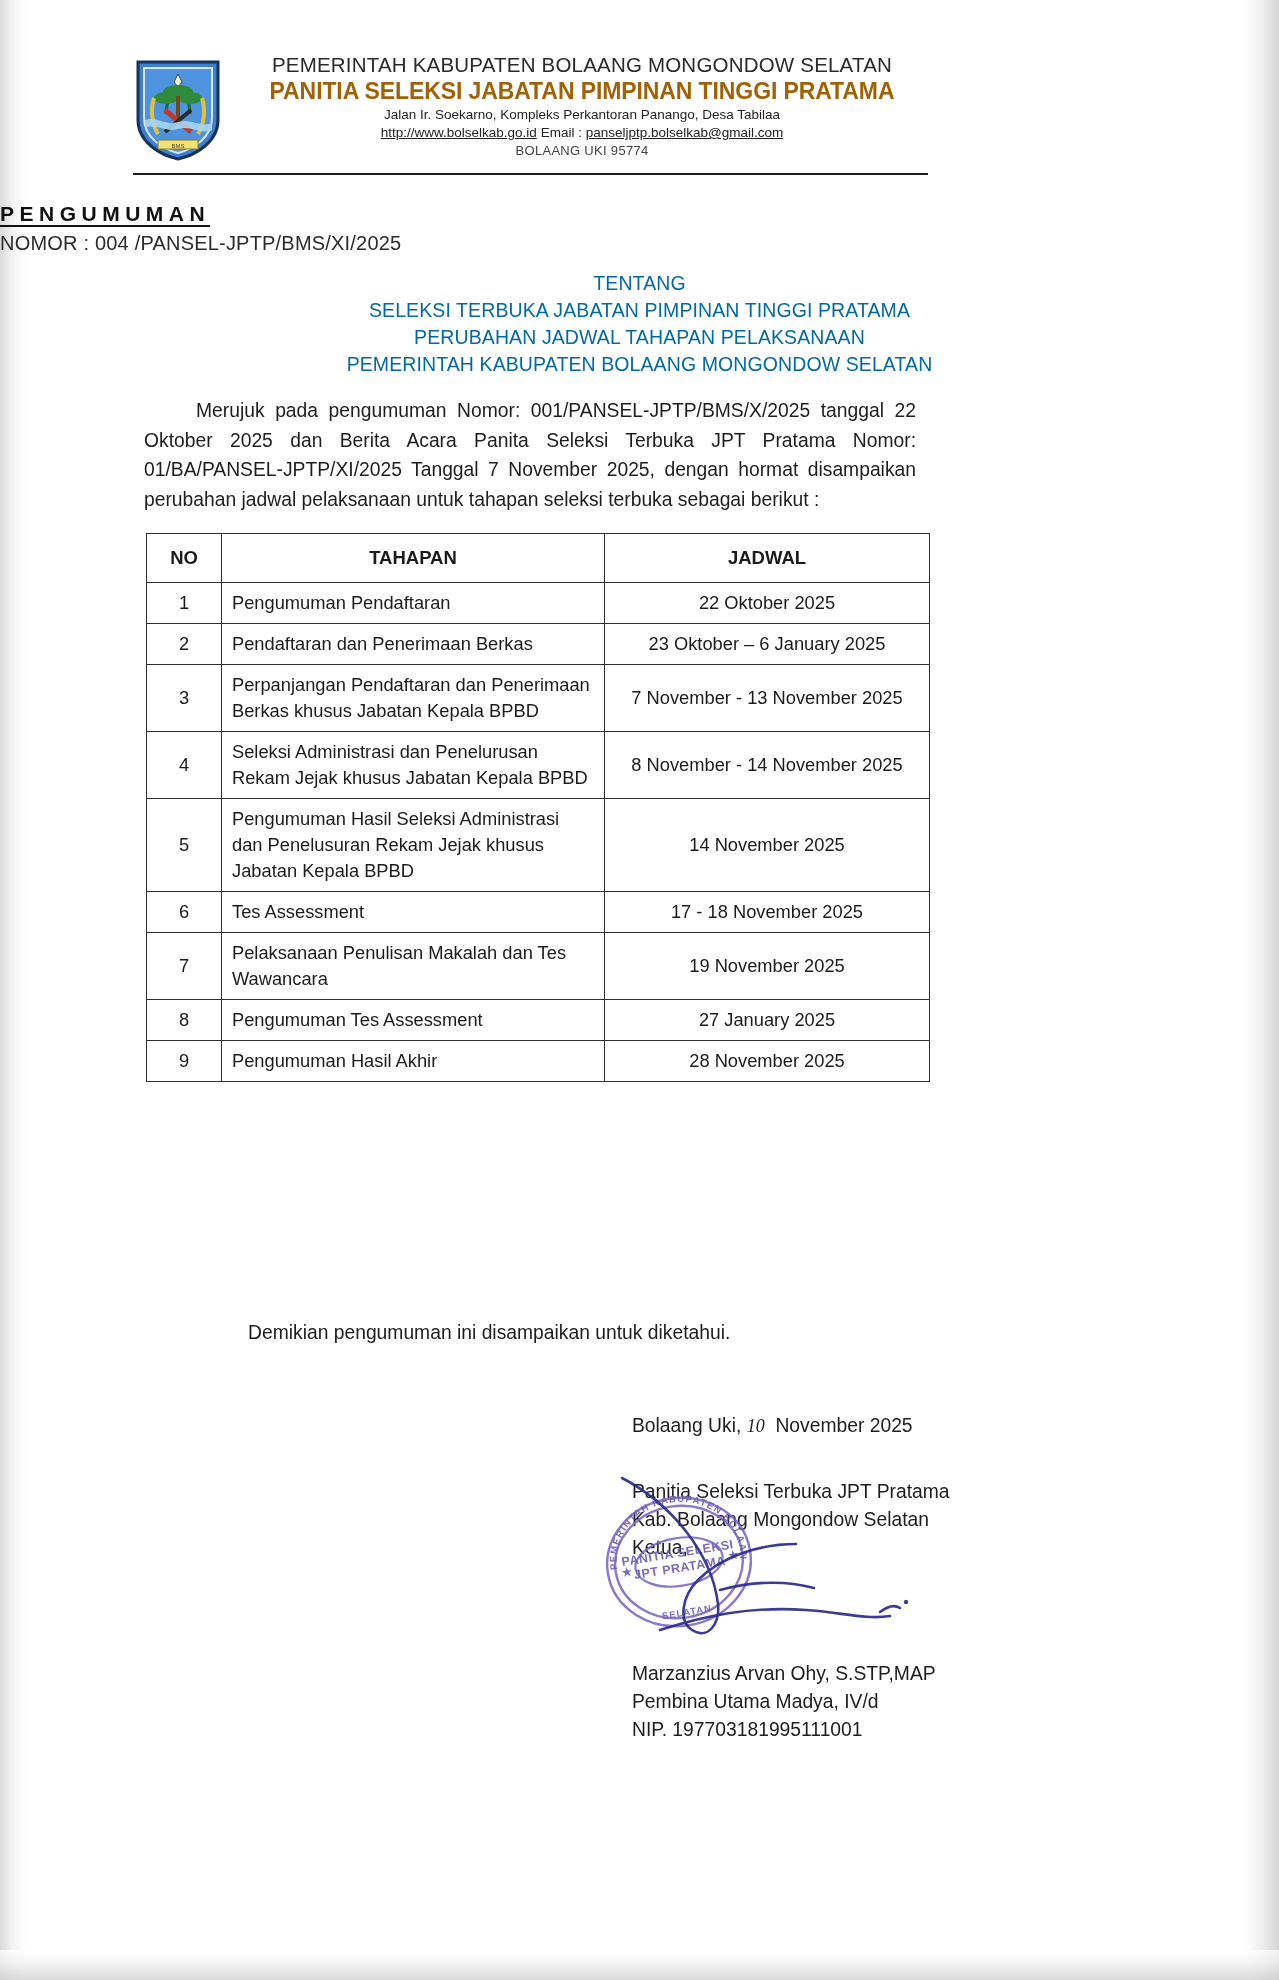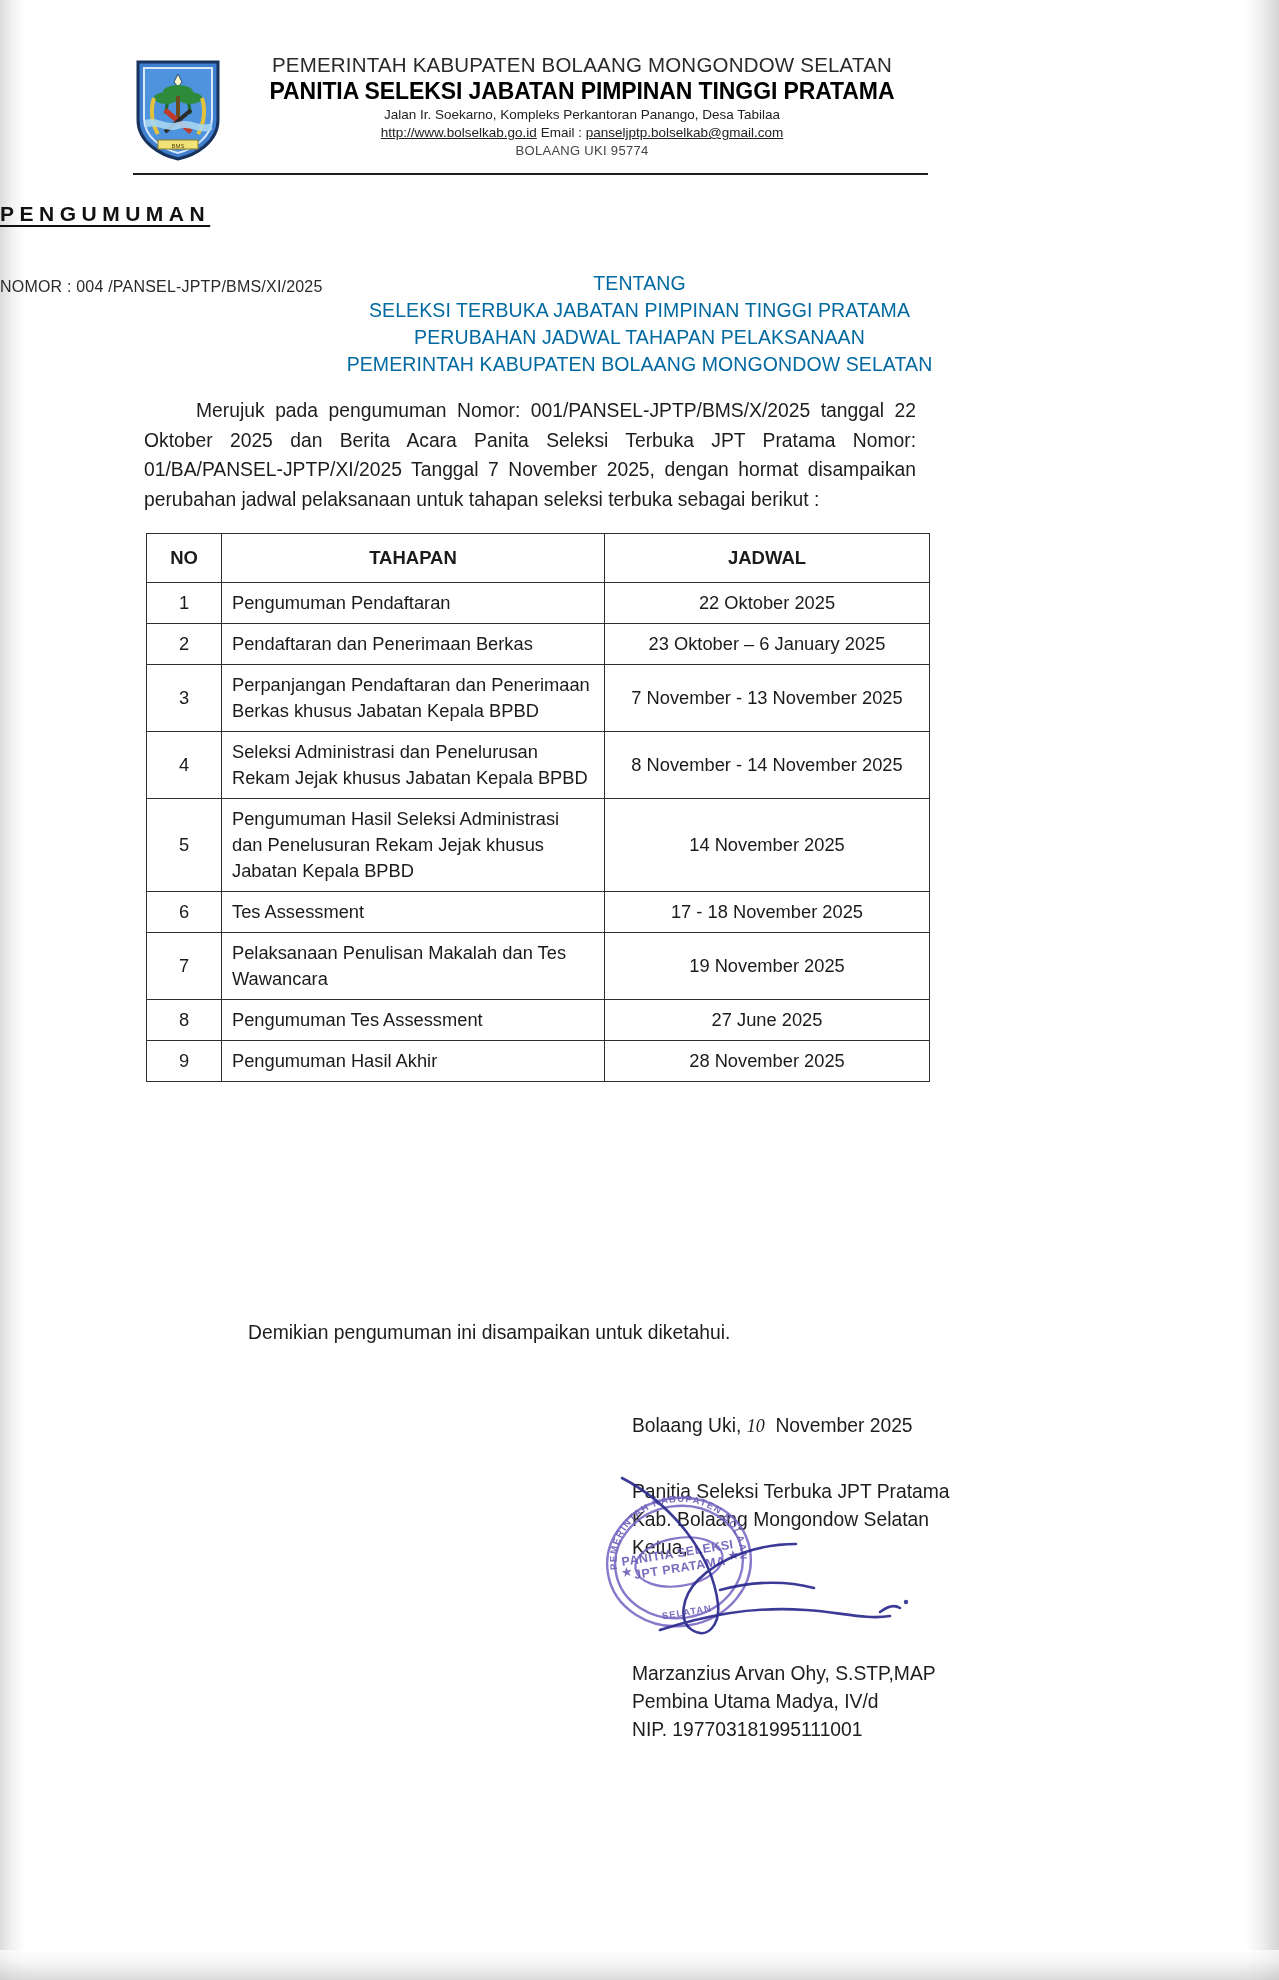--- a/index.html
+++ b/index.html
@@ -73,21 +73,21 @@
     letter-spacing: .2px;
     color: #2a2a2a;
     line-height: 25px;
     white-space: nowrap;
   }
   .lh-line2 {
     font-size: 23px;
     font-weight: bold;
     letter-spacing: -0.1px;
     line-height: 29px;
-    color: #000000;
+    color: #a16207;
     white-space: nowrap;
   }
   .lh-line3 {
     font-size: 13.5px;
     line-height: 18px;
     color: #222;
   }
   .lh-line4 {
     font-size: 13.5px;
     line-height: 18px;
@@ -120,25 +120,24 @@
   .t-pengumuman {
     font-size: 21px;
     font-weight: bold;
     letter-spacing: 5.5px;
     text-decoration: underline;
     text-underline-offset: 4px;
     color: #111;
     line-height: 28px;
   }
   .t-nomor {
-    font-size: 16px;
+    font-size: 20px;
     color: #2b2b2b;
     line-height: 30px;
     letter-spacing: .2px;
-    margin-top: 44px;
   }
   .tentang-wrap {
     position: absolute;
     left: 0;
     top: 270px;
     width: 1279px;
     text-align: center;
   }
   .t-tentang, .t-sub {
     font-size: 19.5px;
@@ -352,21 +351,21 @@
             <td class="col-jad">17 - 18 November 2025</td>
           </tr>
           <tr>
             <td class="col-no">7</td>
             <td class="col-tah">Pelaksanaan Penulisan Makalah dan Tes Wawancara</td>
             <td class="col-jad">19 November 2025</td>
           </tr>
           <tr>
             <td class="col-no">8</td>
             <td class="col-tah">Pengumuman Tes Assessment</td>
-            <td class="col-jad">27 June 2025</td>
+            <td class="col-jad">27 January 2025</td>
           </tr>
           <tr>
             <td class="col-no">9</td>
             <td class="col-tah">Pengumuman Hasil Akhir</td>
             <td class="col-jad">28 November 2025</td>
           </tr>
         </tbody>
       </table>
     </div>
 

